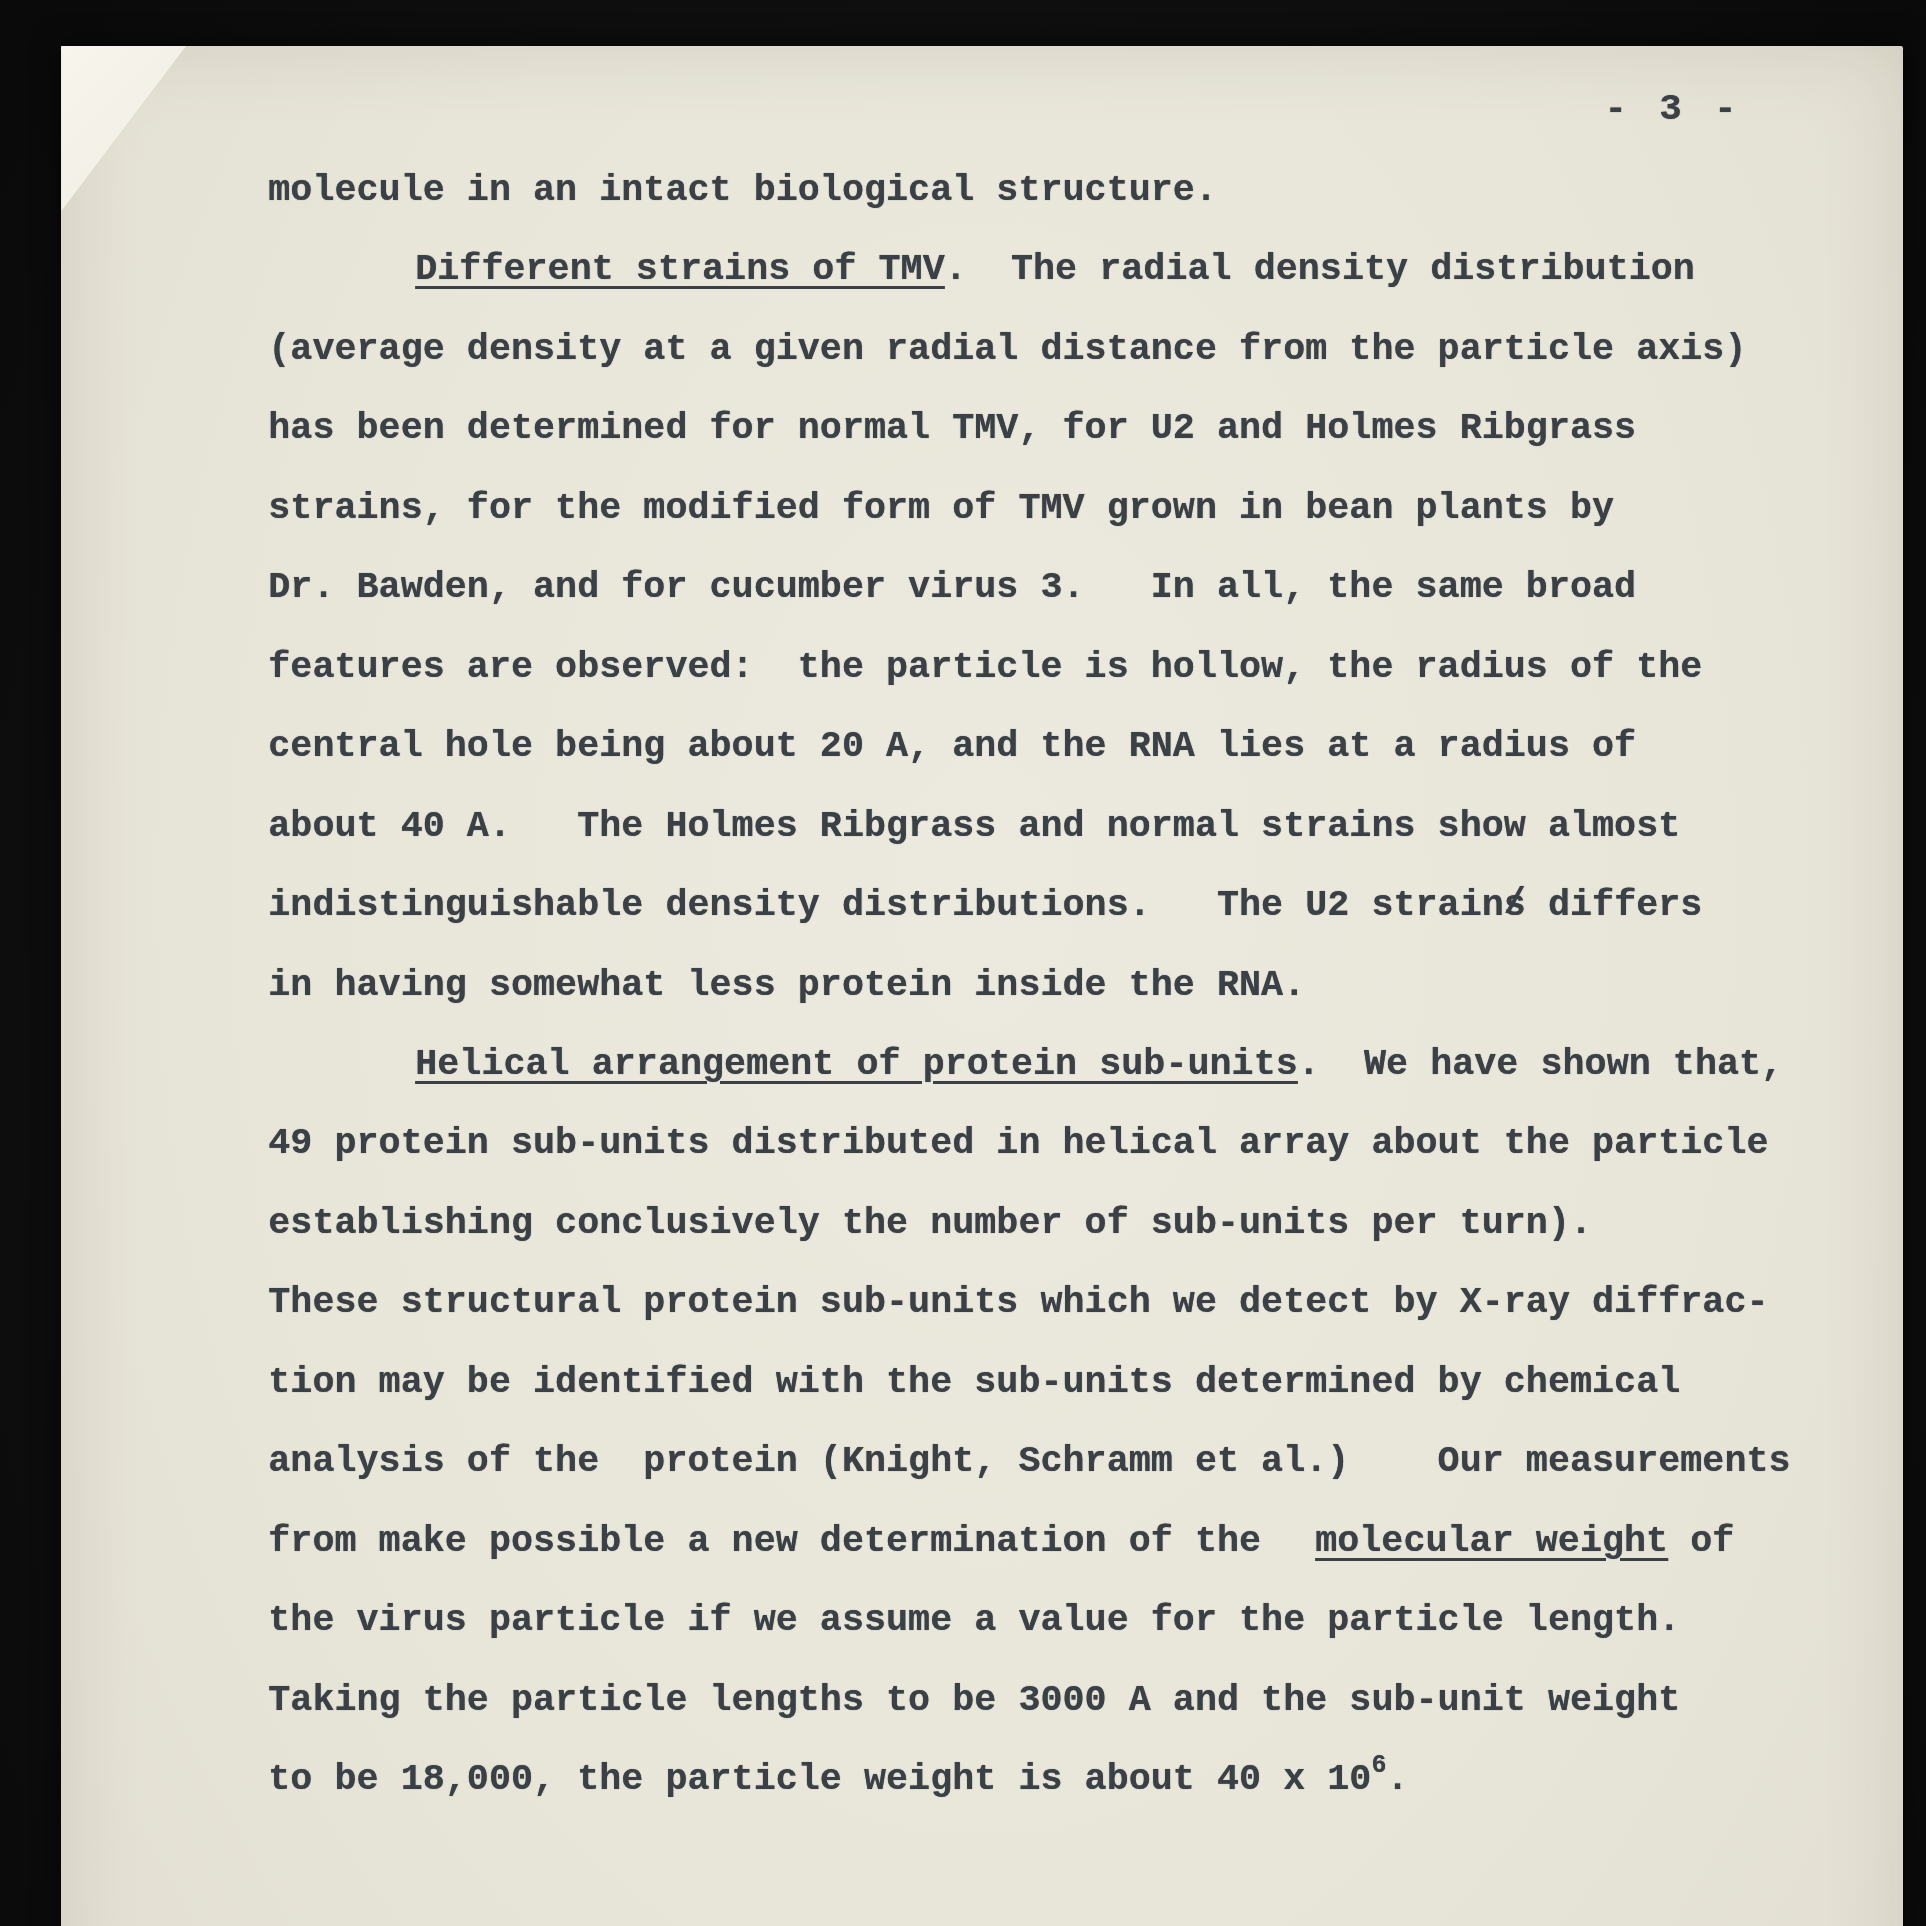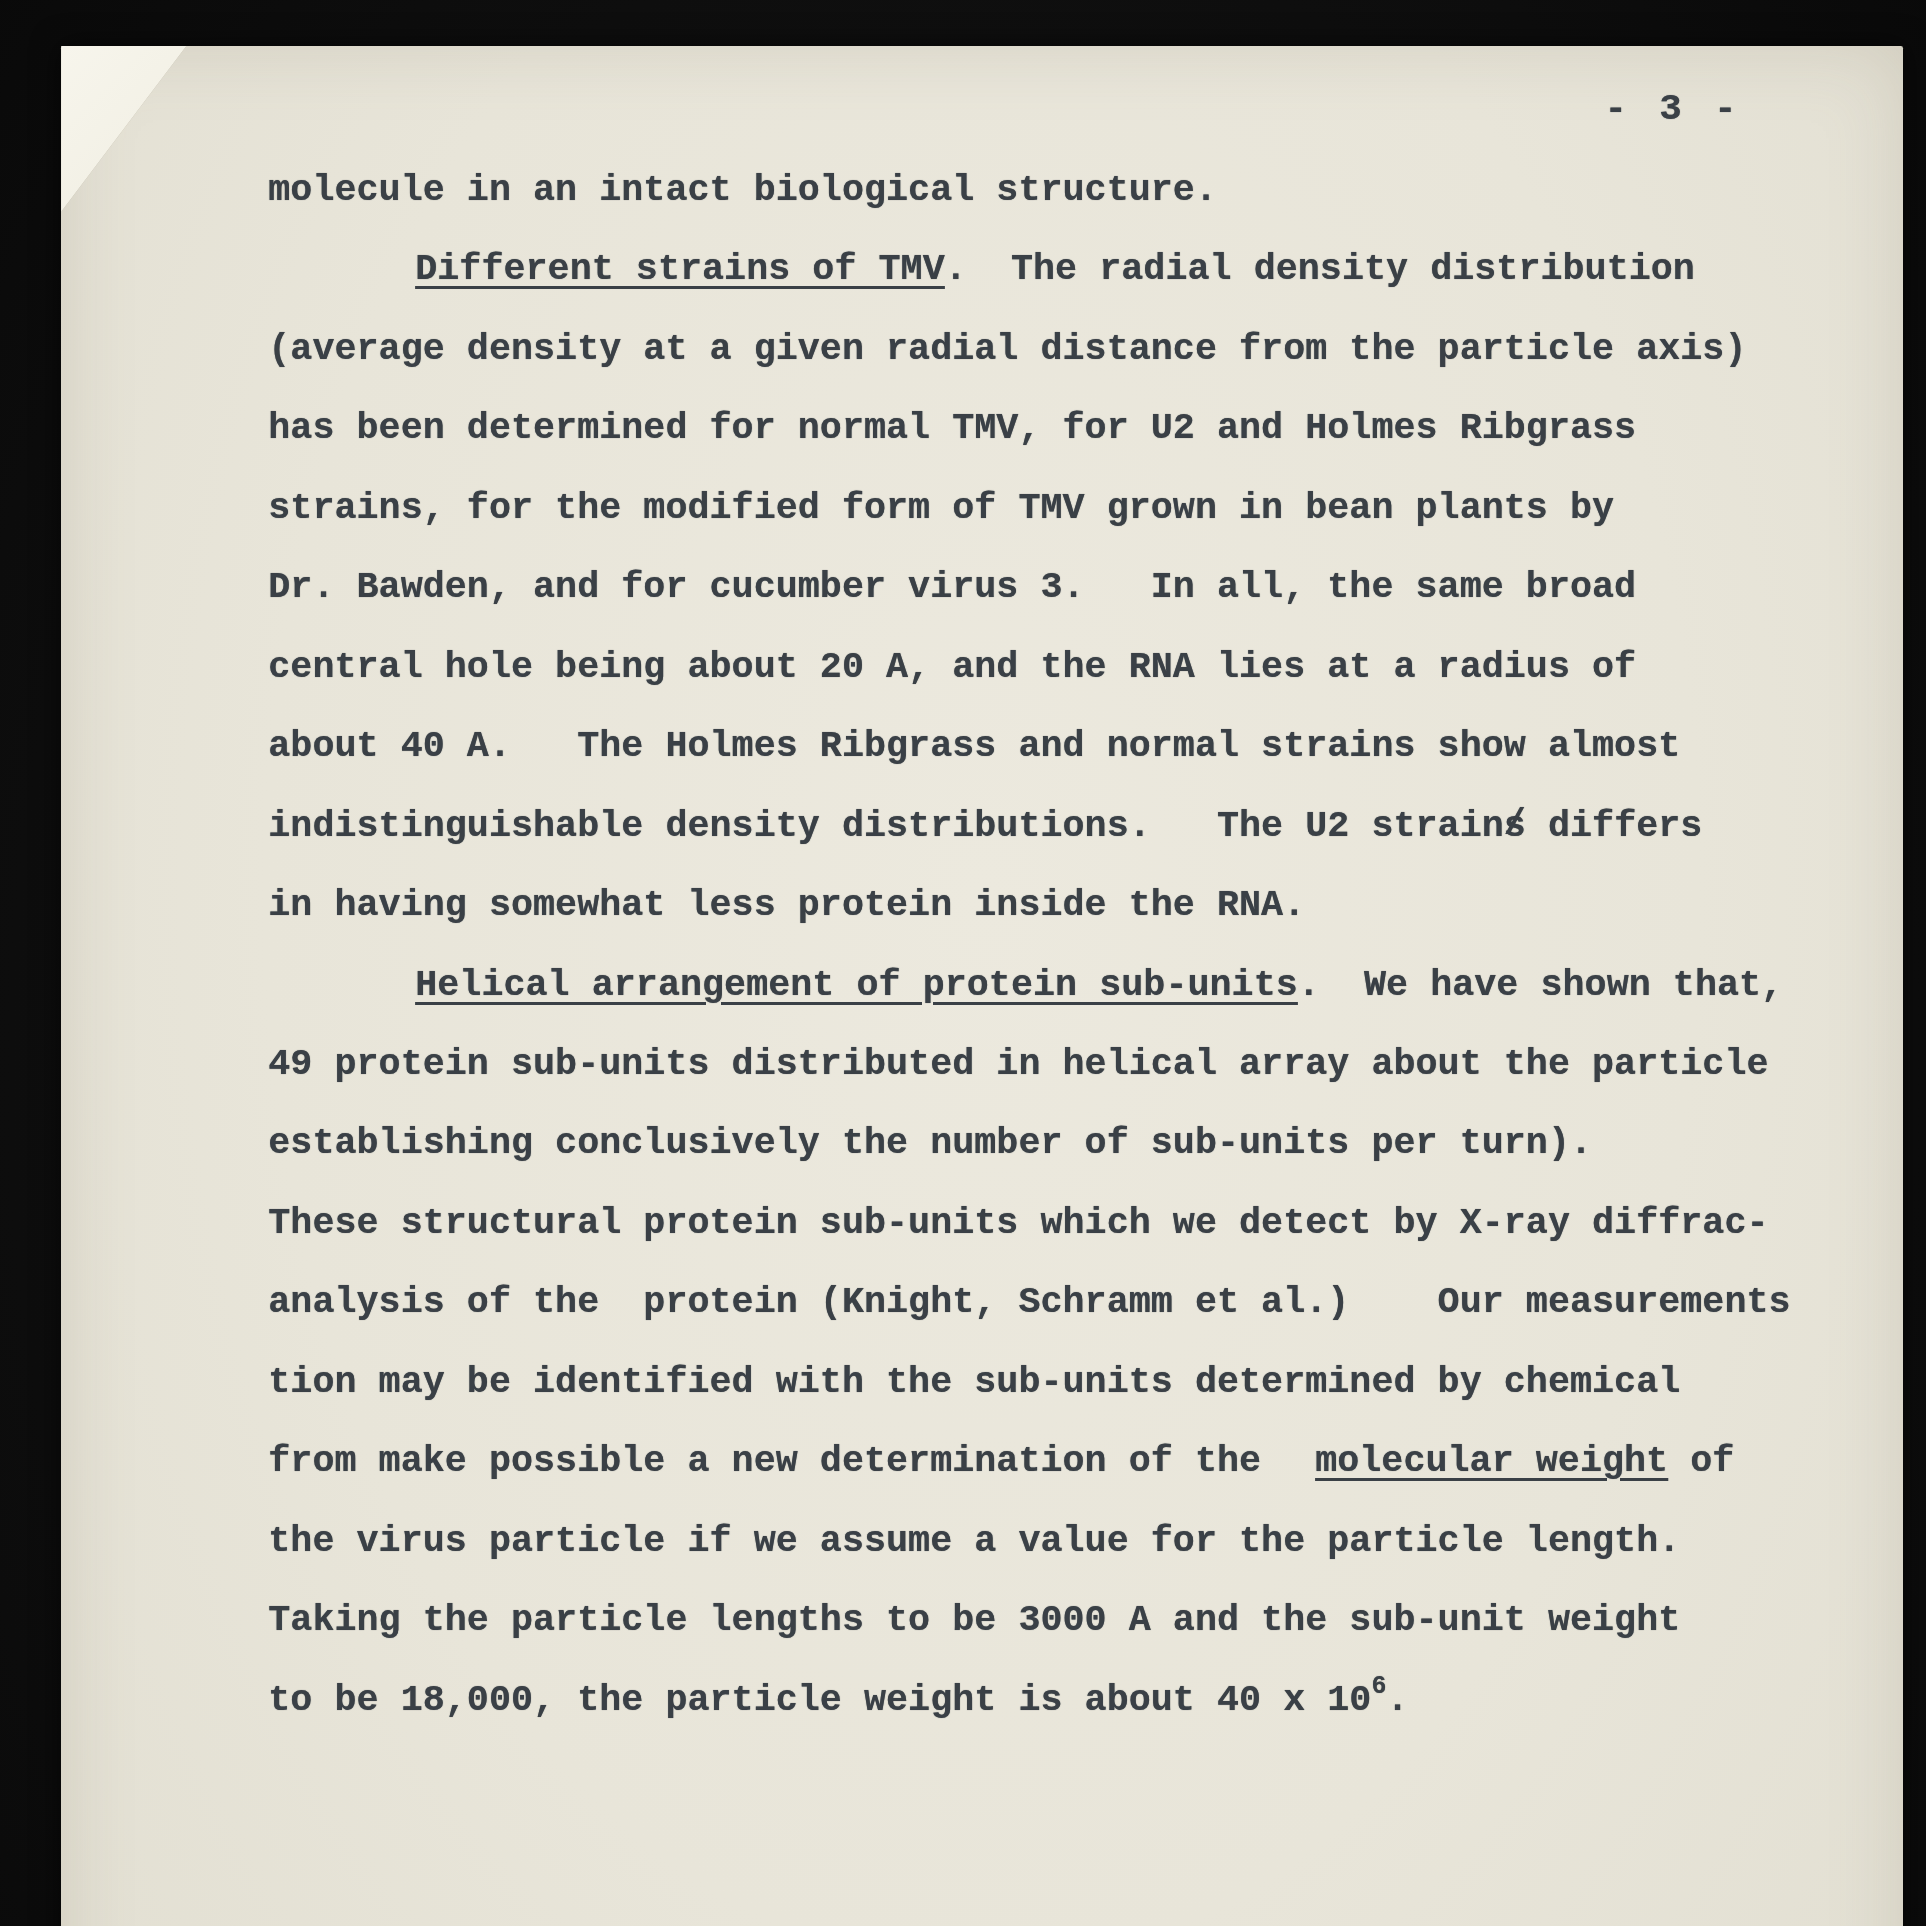--- a/index.html
+++ b/index.html
@@ -102,30 +102,31 @@
   <div class="paper">
     <div class="corner-fold"></div>
     <div class="page-number">- 3 -</div>
     <div class="typed">
         <div class="line"><span>molecule in an intact biological structure.</span></div>
         <div class="line indent"><span class="u">Different strains of TMV</span><span>.  The radial density distribution</span></div>
         <div class="line"><span>(average density at a given radial distance from the particle axis)</span></div>
         <div class="line"><span>has been determined for normal TMV, for U2 and Holmes Ribgrass</span></div>
         <div class="line"><span>strains, for the modified form of TMV grown in bean plants by</span></div>
         <div class="line"><span>Dr. Bawden, and for cucumber virus 3.   In all, the same broad</span></div>
+        <div class="line"><span>features are observed:  the particle is hollow, the radius of the</span></div>
         <div class="line"><span>central hole being about 20 A, and the RNA lies at a radius of</span></div>
         <div class="line"><span>about 40 A.   The Holmes Ribgrass and normal strains show almost</span></div>
         <div class="line"><span>indistinguishable density distributions.   The U2 strain</span><span class="ovs">s</span><span> differs</span></div>
         <div class="line"><span>in having somewhat less protein inside the RNA.</span></div>
         <div class="line indent"><span class="u">Helical arrangement of protein sub-units</span><span>.  We have shown that,</span></div>
         <div class="line"><span>49 protein sub-units distributed in helical array about the particle</span></div>
         <div class="line"><span>establishing conclusively the number of sub-units per turn).</span></div>
         <div class="line"><span>These structural protein sub-units which we detect by X-ray diffrac-</span></div>
+        <div class="line"><span>tion may be identified with the sub-units determined by chemical</span></div>
         <div class="line"><span>analysis of the  protein (Knight, Schramm et al.)    Our measurements</span></div>
-        <div class="line"><span>tion may be identified with the sub-units determined by chemical</span></div>
         <div class="line"><span>from make possible a new determination of the </span><span class="u">molecular weight</span><span> of</span></div>
         <div class="line"><span>the virus particle if we assume a value for the particle length.</span></div>
         <div class="line"><span>Taking the particle lengths to be 3000 A and the sub-unit weight</span></div>
         <div class="line"><span>to be 18,000, the particle weight is about 40 x 10</span><sup>6</sup><span>.</span></div>
       </div>
   </div>
 </div>
 
 
 </body></html>

